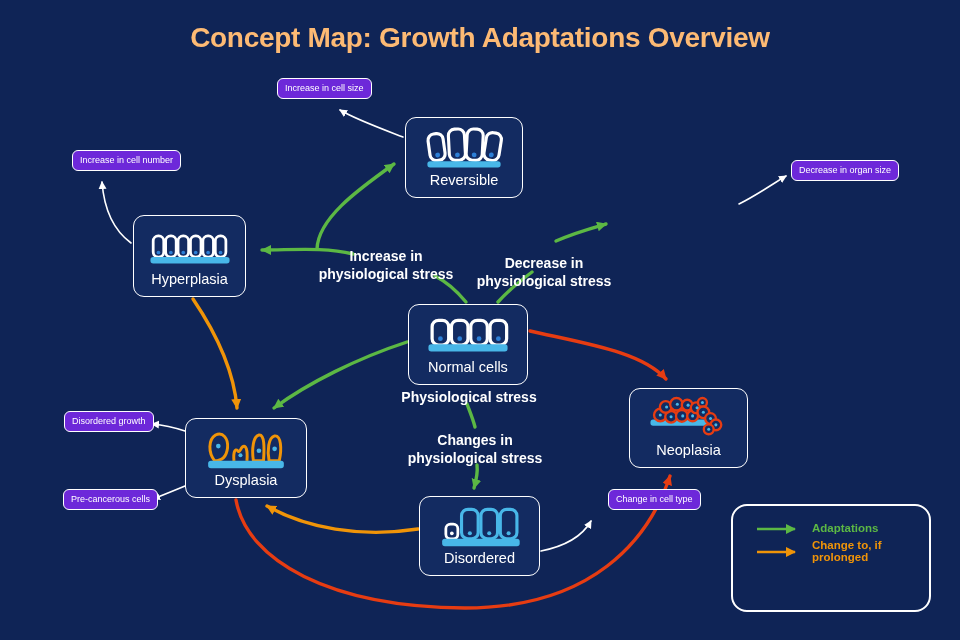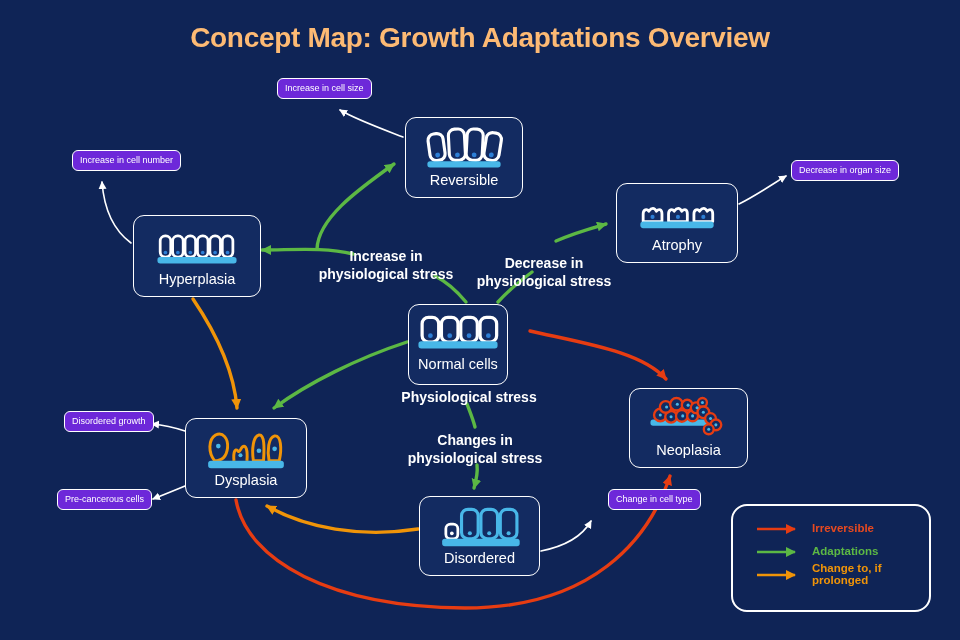--- a/index.html
+++ b/index.html
@@ -114,53 +114,41 @@
         </g>
       <g transform="rotate(9 80 45)">
           <rect x="71" y="13" width="17" height="31" rx="7" fill="none" stroke="#fff" stroke-width="3.5"></rect>
           <circle cx="79.5" cy="38" r="2.7" fill="#2d7fd6"></circle>
         </g>
       <rect x="9" y="45" width="82" height="7" rx="3" fill="#48b7e8"></rect>
     </svg>
     <div class="node-label">Reversible</div>
   </div>
 
-  <div class="node" style="left:133px;top:215px;width:128px;height:82px;">
+  <div class="node" style="left:133px;top:215px;width:113px;height:82px;">
     <svg width="94" height="46" viewBox="0 0 100 50">
       <rect x="10" y="13" width="11.5" height="23" rx="5.5" fill="none" stroke="#fff" stroke-width="3"></rect>
       <rect x="23.5" y="13" width="11.5" height="23" rx="5.5" fill="none" stroke="#fff" stroke-width="3"></rect>
       <rect x="37" y="13" width="11.5" height="23" rx="5.5" fill="none" stroke="#fff" stroke-width="3"></rect>
       <rect x="50.5" y="13" width="11.5" height="23" rx="5.5" fill="none" stroke="#fff" stroke-width="3"></rect>
       <rect x="64" y="13" width="11.5" height="23" rx="5.5" fill="none" stroke="#fff" stroke-width="3"></rect>
       <rect x="77.5" y="13" width="11.5" height="23" rx="5.5" fill="none" stroke="#fff" stroke-width="3"></rect>
       <rect x="7" y="36" width="86" height="7" rx="3" fill="#48b7e8"></rect>
       <circle cx="15.7" cy="31" r="2" fill="#2d7fd6"></circle>
         <circle cx="29.2" cy="31" r="2" fill="#2d7fd6"></circle>
       <circle cx="42.7" cy="31" r="2" fill="#2d7fd6"></circle>
         <circle cx="56.2" cy="31" r="2" fill="#2d7fd6"></circle>
       <circle cx="69.7" cy="31" r="2" fill="#2d7fd6"></circle>
         <circle cx="83.2" cy="31" r="2" fill="#2d7fd6"></circle>
     </svg>
     <div class="node-label">Hyperplasia</div>
   </div>
 
-  <div class="node" style="left:616px;top:183px;width:122px;height:80px;">
-    <svg width="94" height="42" viewBox="0 0 100 44">
-      <path d="M 14,29 V 21 C 14,16 18,15 20,18 C 23,14 26,14 28,18 C 31,15 34,16 34,21 V 29 Z" fill="none" stroke="#fff" stroke-width="3" stroke-linejoin="round"></path>
-      <path d="M 41,29 V 21 C 41,16 45,15 47,18 C 50,14 53,14 55,18 C 58,15 61,16 61,21 V 29 Z" fill="none" stroke="#fff" stroke-width="3" stroke-linejoin="round"></path>
-      <path d="M 68,29 V 21 C 68,16 72,15 74,18 C 77,14 80,14 82,18 C 85,15 88,16 88,21 V 29 Z" fill="none" stroke="#fff" stroke-width="3" stroke-linejoin="round"></path>
-      <rect x="11" y="29" width="78" height="7" rx="3" fill="#48b7e8"></rect>
-      <circle cx="24" cy="24" r="2.2" fill="#2d7fd6"></circle>
-        <circle cx="51" cy="24" r="2.2" fill="#2d7fd6"></circle>
-        <circle cx="78" cy="24" r="2.2" fill="#2d7fd6"></circle>
-    </svg>
-    <div class="node-label">Atrophy</div>
-  </div>
-
-  <div class="node" style="left:408px;top:304px;width:100px;height:81px;justify-content:center;">
+
+  <div class="node" style="left:408px;top:304px;width:120px;height:81px;">
     <svg width="92" height="46" viewBox="0 0 100 50">
       <rect x="11" y="9" width="18" height="27" rx="7" fill="none" stroke="#fff" stroke-width="3.5"></rect>
       <rect x="32" y="9" width="18" height="27" rx="7" fill="none" stroke="#fff" stroke-width="3.5"></rect>
       <rect x="53" y="9" width="18" height="27" rx="7" fill="none" stroke="#fff" stroke-width="3.5"></rect>
       <rect x="74" y="9" width="18" height="27" rx="7" fill="none" stroke="#fff" stroke-width="3.5"></rect>
       <rect x="7" y="35" width="86" height="8" rx="3" fill="#48b7e8"></rect>
       <circle cx="20" cy="29" r="2.6" fill="#2d7fd6"></circle>
         <circle cx="41" cy="29" r="2.6" fill="#2d7fd6"></circle>
       <circle cx="62" cy="29" r="2.6" fill="#2d7fd6"></circle>
         <circle cx="83" cy="29" r="2.6" fill="#2d7fd6"></circle>
@@ -232,38 +220,32 @@
           <circle cx="54" cy="30" r="1.7"></circle>
       </g>
     </svg>
     <div class="node-label">Neoplasia</div>
   </div>
 
   <div class="ann" style="left:277px;top:78px;">Increase in cell size</div>
   <div class="ann" style="left:72px;top:150px;">Increase in cell number</div>
   <div class="ann" style="left:791px;top:160px;">Decrease in organ size</div>
   <div class="ann" style="left:64px;top:411px;">Disordered growth</div>
-  <div class="ann" style="left:57px;top:489px;">Pre-cancerous cells</div>
+  <div class="ann" style="left:63px;top:489px;">Pre-cancerous cells</div>
   <div class="ann" style="left:562px;top:489px;margin-left:46px;">Change in cell type</div>
 
   <div class="edge-label" style="left:316px;top:247px;width:140px;">Increase in
 physiological stress</div>
   <div class="edge-label" style="left:474px;top:254px;width:140px;">Decrease in
 physiological stress</div>
   <div class="edge-label" style="left:399px;top:388px;width:140px;">Physiological stress</div>
   <div class="edge-label" style="left:405px;top:431px;width:140px;">Changes in
 physiological stress</div>
 
   <div class="legend">
-    <div class="legend-row">
-      <svg width="50" height="12" viewBox="0 0 50 12">
-        <line x1="2" y1="6" x2="40" y2="6" stroke="#e63c12" stroke-width="2.6" marker-end="url(#mk-red)"></line>
-      </svg>
-      <span class="legend-label c-red">Irreversible</span>
-    </div>
     <div class="legend-row">
       <svg width="50" height="12" viewBox="0 0 50 12">
         <line x1="2" y1="6" x2="40" y2="6" stroke="#5cb844" stroke-width="2.6" marker-end="url(#mk-green)"></line>
       </svg>
       <span class="legend-label c-green">Adaptations</span>
     </div>
     <div class="legend-row">
       <svg width="50" height="12" viewBox="0 0 50 12">
         <line x1="2" y1="6" x2="40" y2="6" stroke="#f09408" stroke-width="2.6" marker-end="url(#mk-orange)"></line>
       </svg>

